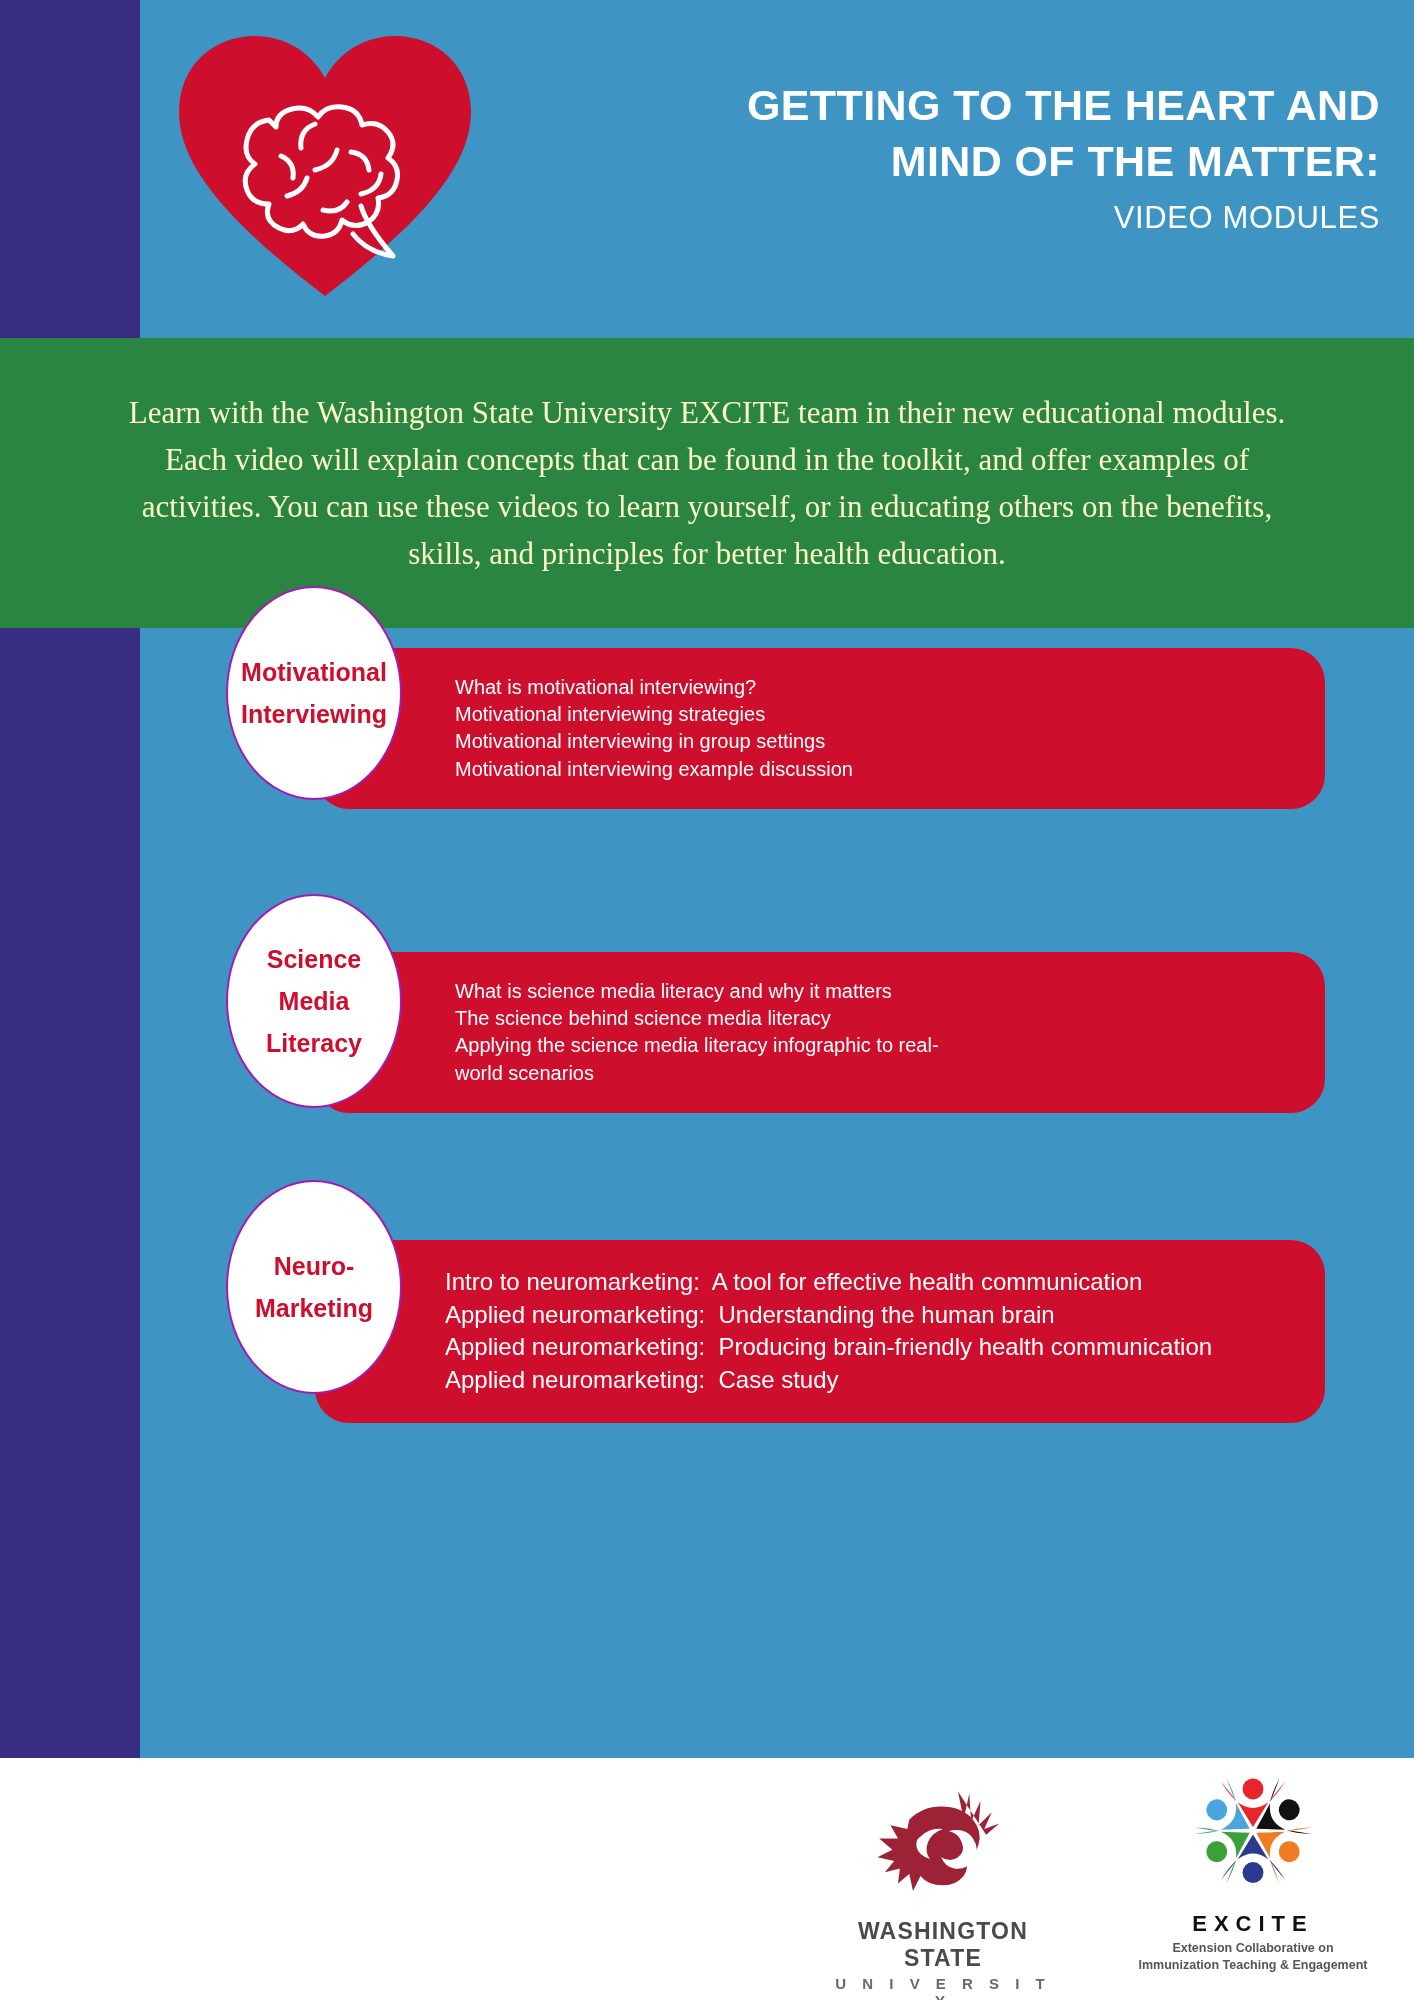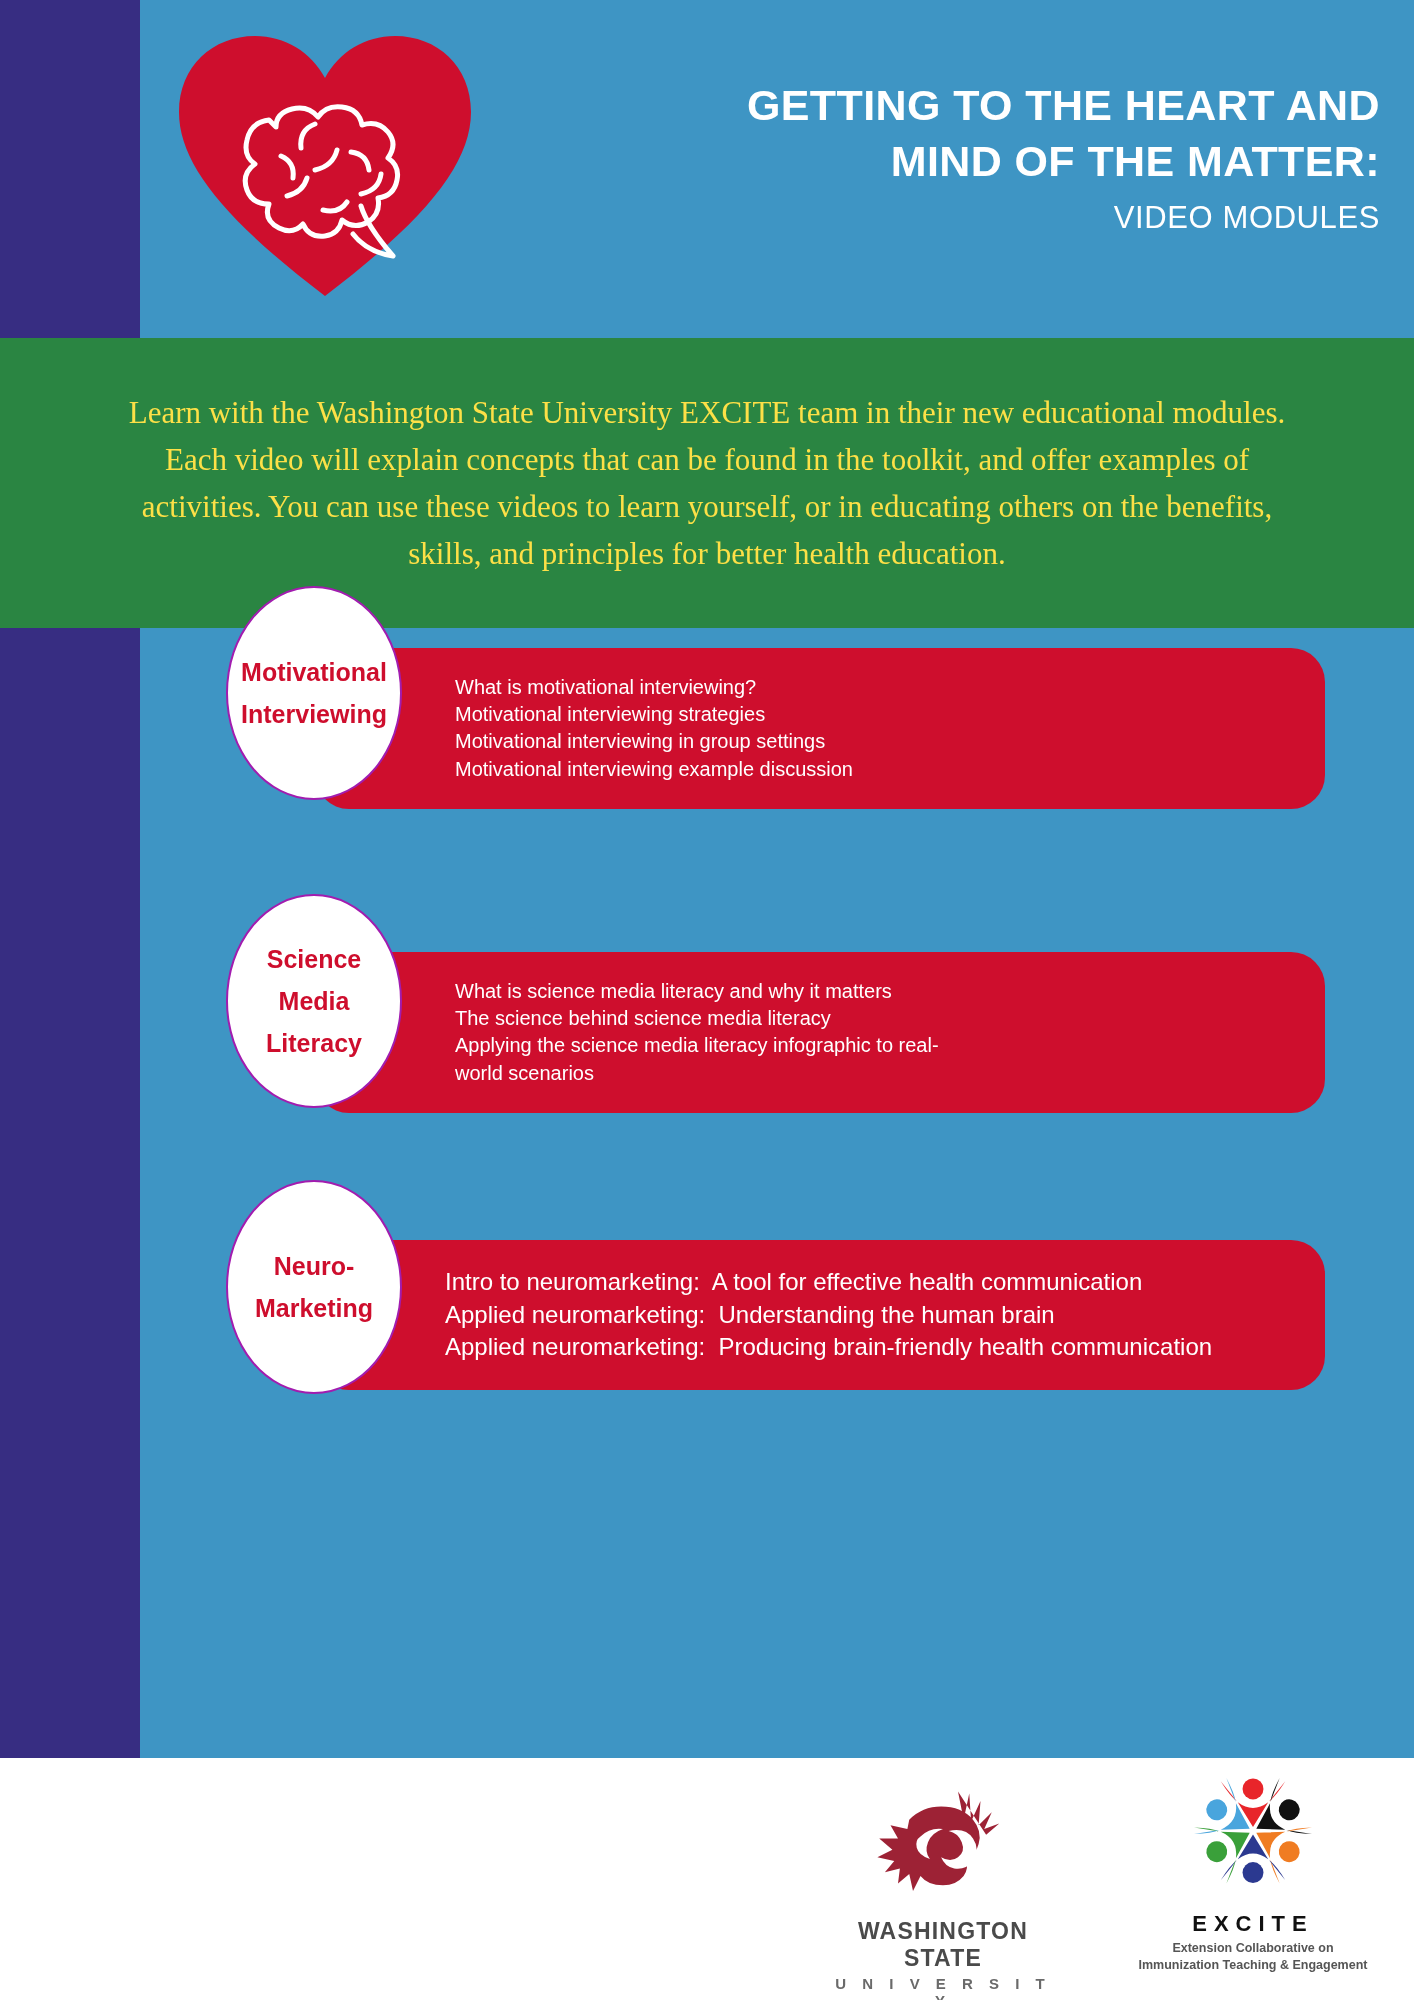--- a/index.html
+++ b/index.html
@@ -86,21 +86,21 @@
     left: 0;
     top: 338px;
     width: 1414px;
     height: 290px;
     background: #2a8542;
     display: flex;
     align-items: center;
     justify-content: center;
   }
   .intro-text {
-    color: #fde047;
+    color: #fef9c3;
     font-family: "Liberation Serif", serif;
     font-size: 31px;
     line-height: 1.52;
     text-align: center;
     width: 1300px;
     padding: 0 50px;
     box-sizing: border-box;
     margin: 0;
   }
 
@@ -288,20 +288,21 @@
         <span>Media</span>
         <span>Literacy</span>
       </div>
     </div>
 
     <div class="module m3">
       <div class="module-card">
         <div class="module-line">Intro to neuromarketing:  A tool for effective health communication</div>
         <div class="module-line">Applied neuromarketing:  Understanding the human brain</div>
         <div class="module-line">Applied neuromarketing:  Producing brain-friendly health communication</div>
+        <div class="module-line">Applied neuromarketing:  Case study</div>
       </div>
       <div class="module-badge">
         <span>Neuro-</span>
         <span>Marketing</span>
       </div>
     </div>
 
   </div>
 
   <div class="footer">

